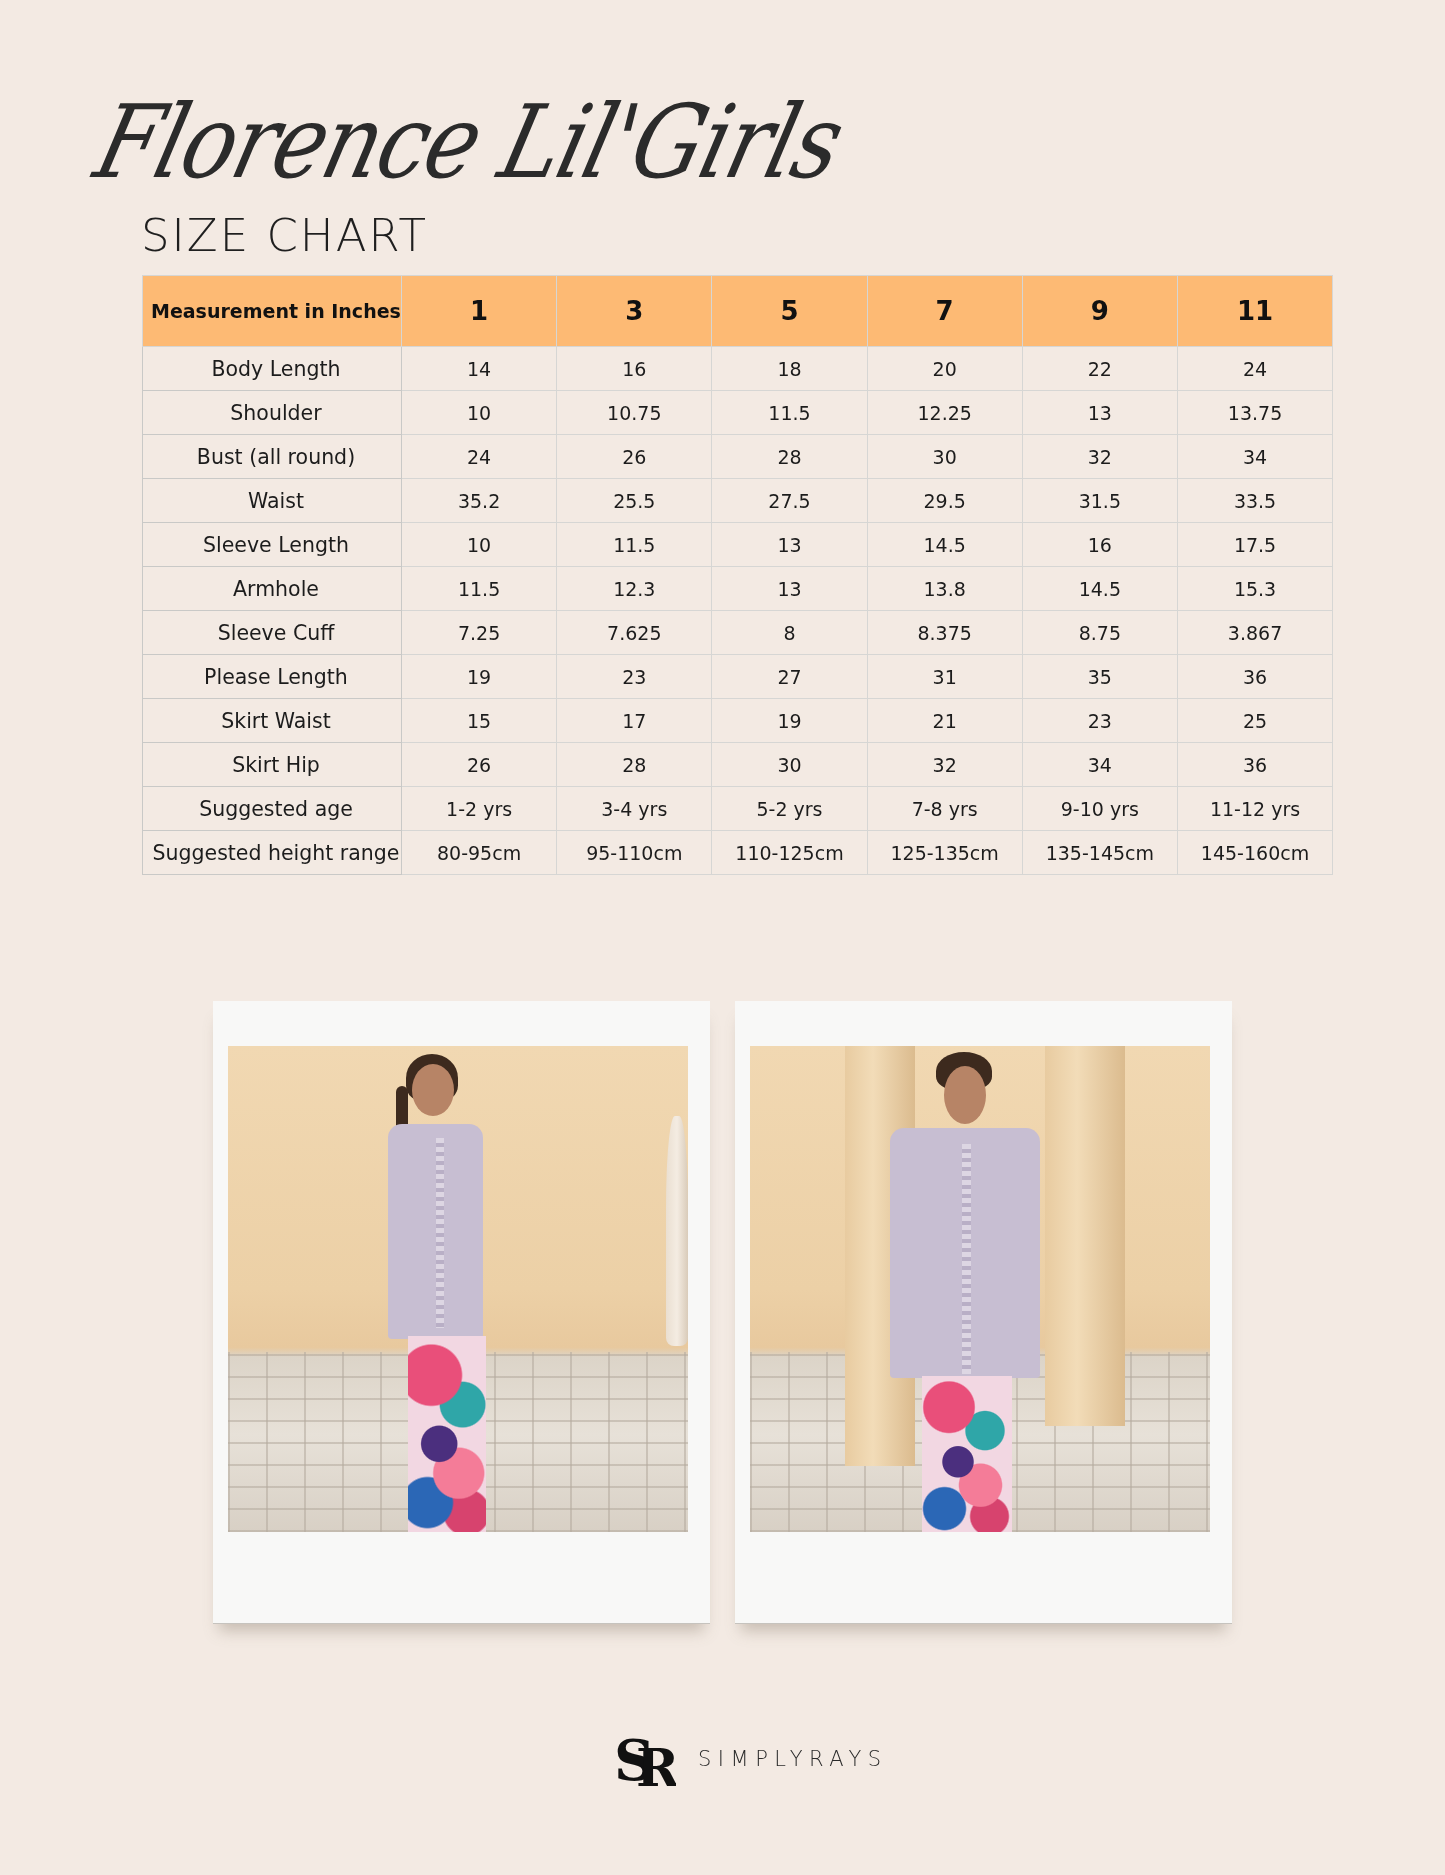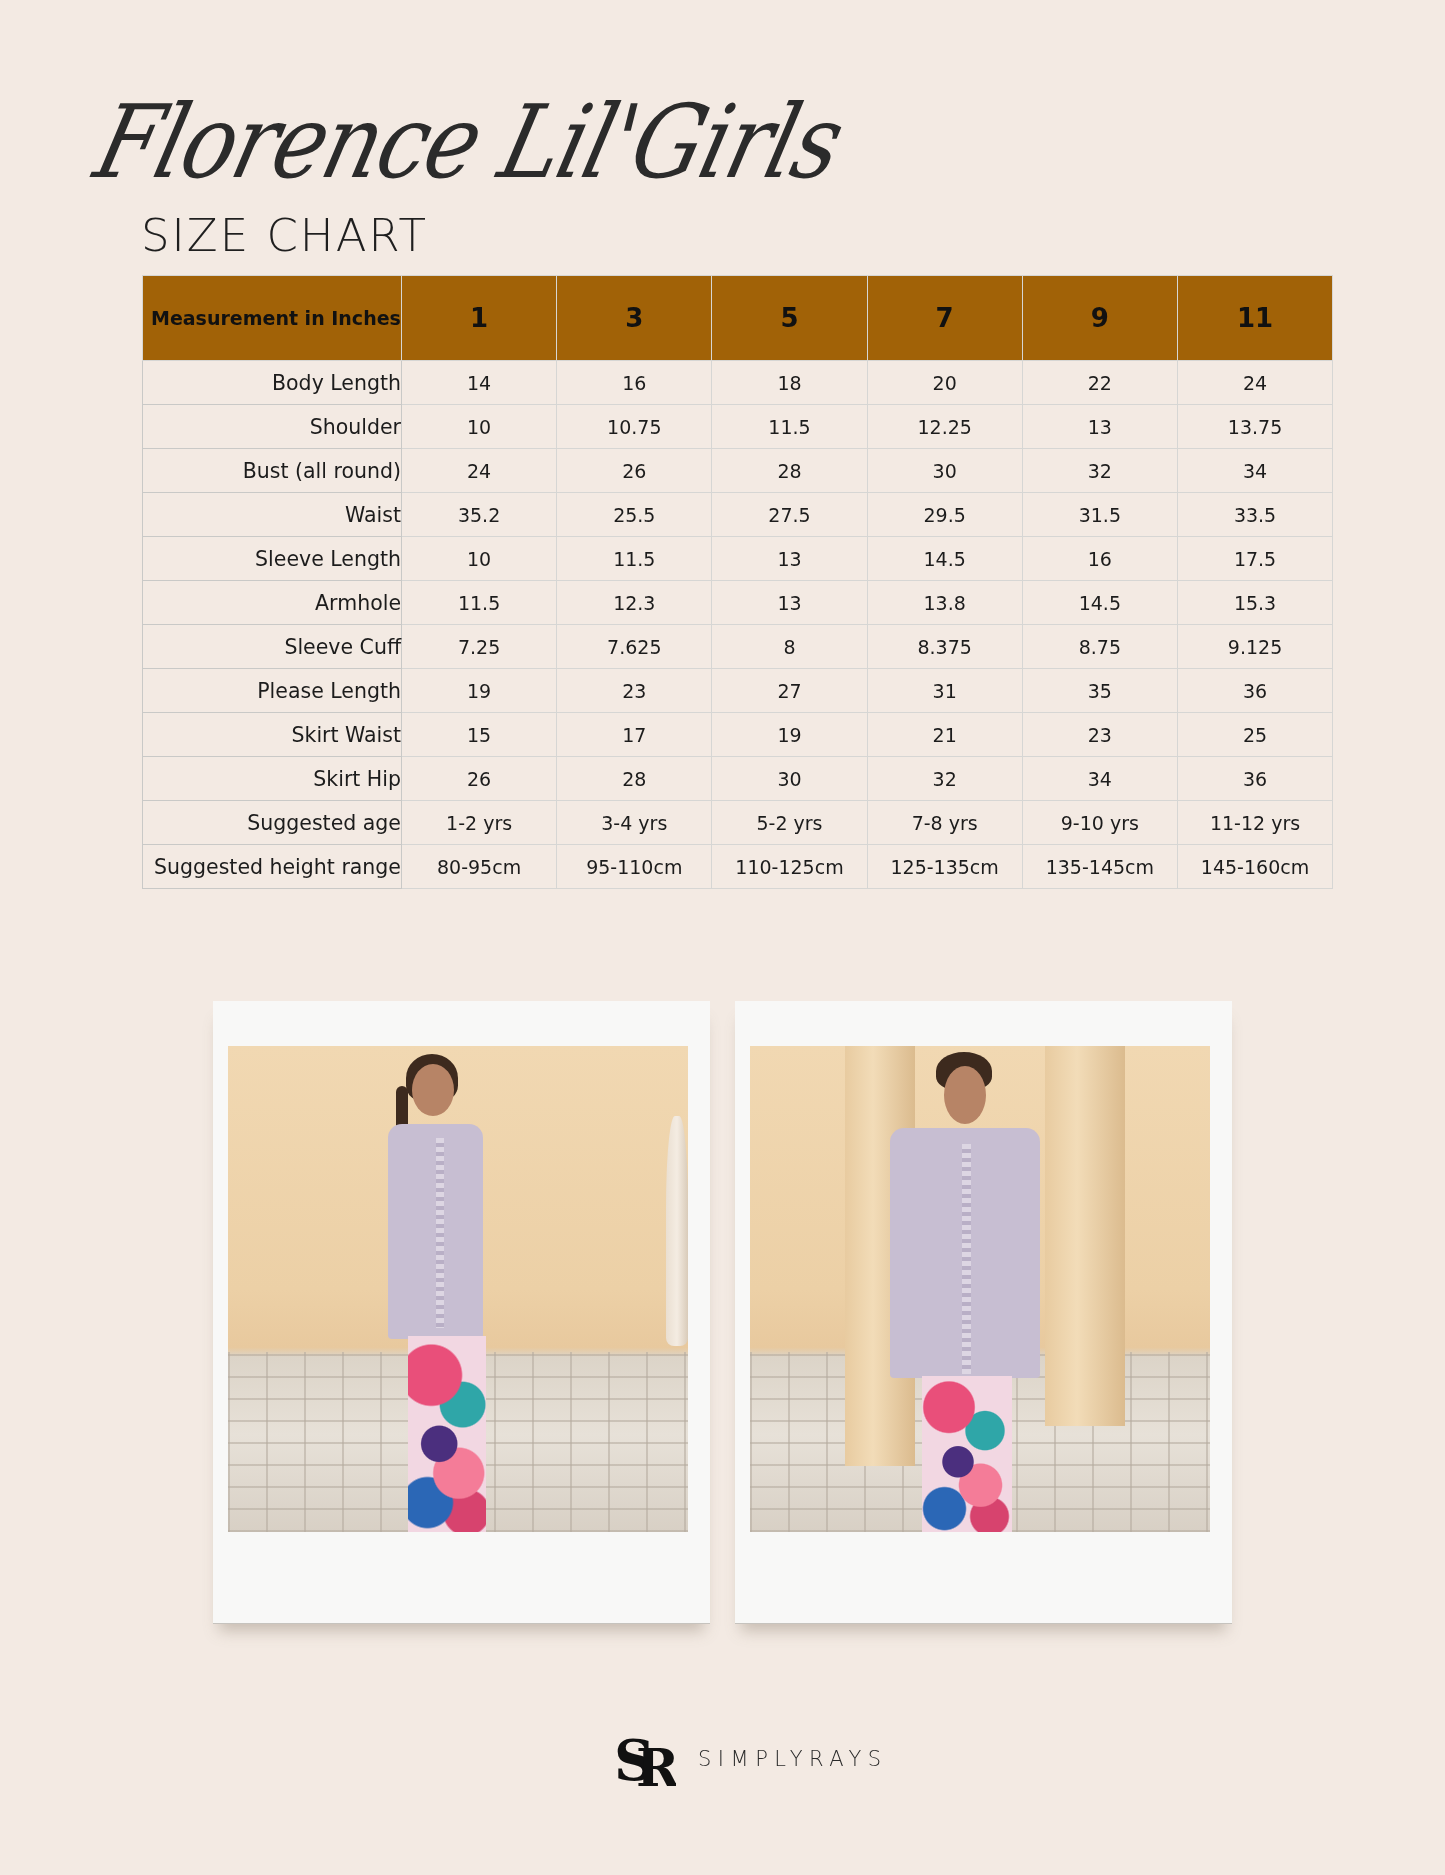--- a/index.html
+++ b/index.html
@@ -24,25 +24,25 @@
     position: absolute; left: 142px; top: 275px;
     width: 1190px; border-collapse: collapse; table-layout: fixed;
     font-family: "DejaVu Sans", sans-serif;
   }
   .size-table col.c-label { width: 259px; }
   .size-table col.c-val { width: 155.2px; }
   .size-table th, .size-table td {
     border: 1.5px solid #d6d6d4; text-align: center; vertical-align: middle;
   }
   .size-table thead th {
-    background: #a16207; height: 85px; font-weight: bold; font-size: 26px; color: #111;
+    background: #fdba74; height: 71px; font-weight: bold; font-size: 26px; color: #111;
   }
   .size-table thead th.head-label { text-align: left; font-size: 19px; padding-left: 8px; }
   .size-table tbody td { height: 44px; font-size: 19px; color: #1c1c1c; background: #f3eae3; }
-  .size-table tbody td.row-label { text-align: right; padding-left: 8px; font-size: 20.5px; border-color: #c9c9c7; }
+  .size-table tbody td.row-label { text-align: center; padding-left: 8px; font-size: 20.5px; border-color: #c9c9c7; }
 
   .note {
     position: absolute; left: 145px; top: 907px; width: 975px;
     font-family: "DejaVu Sans", sans-serif; font-size: 22px; line-height: 32px;
     color: #1c1c1c; letter-spacing: 0.6px;
   }
   .note .l1 { display: block; text-align: justify; text-align-last: justify; }
   .note .l2 { display: block; }
 
   .polaroid {
@@ -168,21 +168,21 @@
         <td>14.5</td>
         <td>15.3</td>
       </tr>
       <tr>
         <td class="row-label">Sleeve Cuff</td>
         <td>7.25</td>
         <td>7.625</td>
         <td>8</td>
         <td>8.375</td>
         <td>8.75</td>
-        <td>9.125</td>
+        <td>3.867</td>
       </tr>
       <tr>
         <td class="row-label">Please Length</td>
         <td>19</td>
         <td>23</td>
         <td>27</td>
         <td>31</td>
         <td>35</td>
         <td>36</td>
       </tr>

